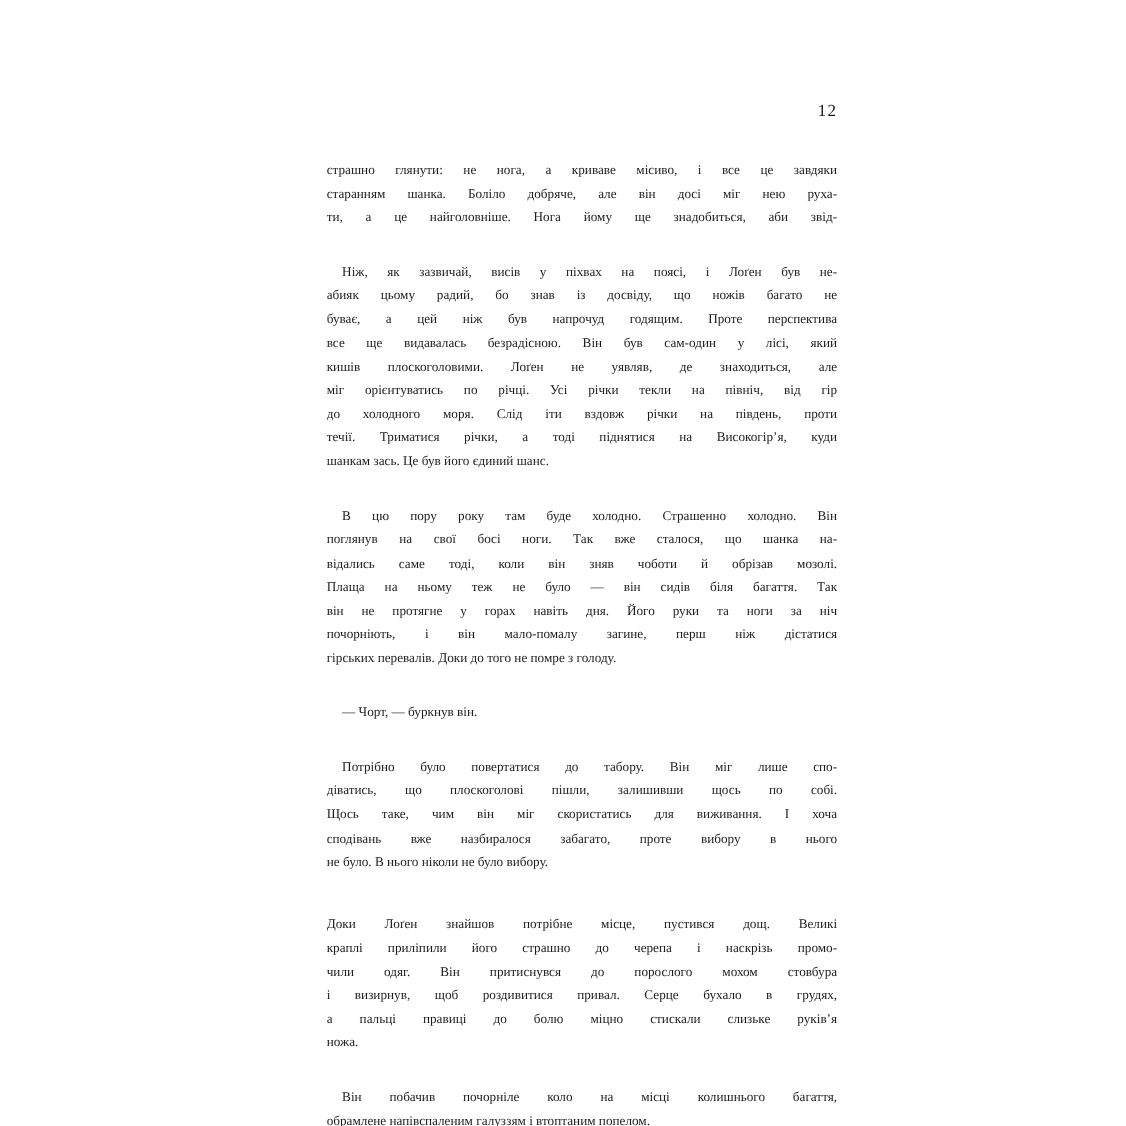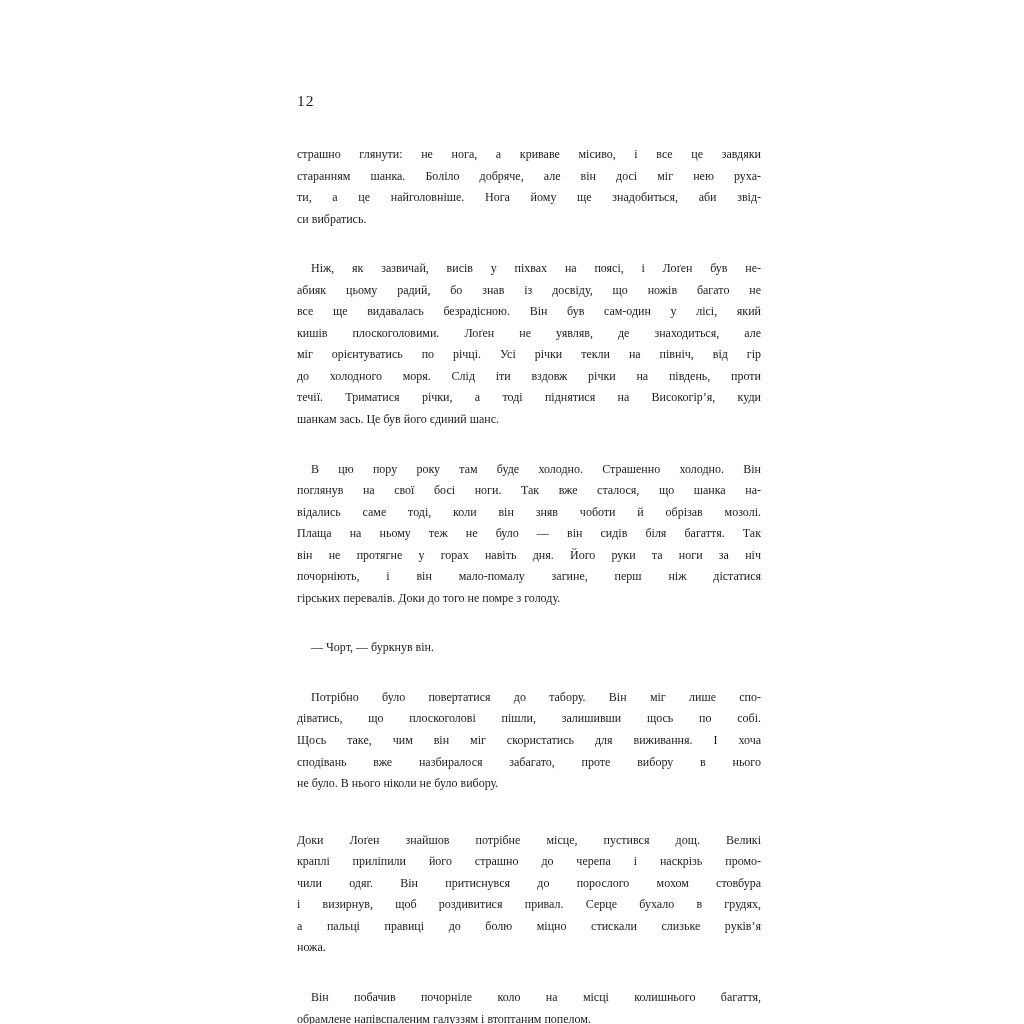--- a/index.html
+++ b/index.html
@@ -14,21 +14,21 @@
     background: #ffffff;
     overflow: hidden;
     font-family: "Liberation Serif", serif;
     color: #1c1c1c;
   }
   .folio {
     position: absolute;
     left: 297px;
     width: 464px;
     top: 92px;
-    text-align: left;
+    text-align: right;
     font-size: 15.5px;
     letter-spacing: 1px;
   }
   .text-block {
     position: absolute;
     left: 297px;
     top: 144px;
     width: 464px;
     font-size: 12px;
     line-height: 21.55px;
@@ -47,25 +47,25 @@
 </head>
 <body>
 
 <div class="book-page">
   <div class="folio">12</div>
   <div class="text-block">
       <div class="paragraph">
         <div class="line">страшно глянути: не нога, а криваве місиво, і все це завдяки</div>
         <div class="line">старанням шанка. Боліло добряче, але він досі міг нею руха-</div>
         <div class="line">ти, а це найголовніше. Нога йому ще знадобиться, аби звід-</div>
-        <div class="line last">си вибратись.</div>
       </div>
       <div class="paragraph">
         <div class="line indent">Ніж, як зазвичай, висів у піхвах на поясі, і Лоґен був не-</div>
         <div class="line">абияк цьому радий, бо знав із досвіду, що ножів багато не</div>
+        <div class="line">буває, а цей ніж був напрочуд годящим. Проте перспектива</div>
         <div class="line">все ще видавалась безрадісною. Він був сам-один у лісі, який</div>
         <div class="line">кишів плоскоголовими. Лоґен не уявляв, де знаходиться, але</div>
         <div class="line">міг орієнтуватись по річці. Усі річки текли на північ, від гір</div>
         <div class="line">до холодного моря. Слід іти вздовж річки на південь, проти</div>
         <div class="line">течії. Триматися річки, а тоді піднятися на Високогір’я, куди</div>
         <div class="line last">шанкам зась. Це був його єдиний шанс.</div>
       </div>
       <div class="paragraph">
         <div class="line indent">В цю пору року там буде холодно. Страшенно холодно. Він</div>
         <div class="line">поглянув на свої босі ноги. Так вже сталося, що шанка на-</div>

